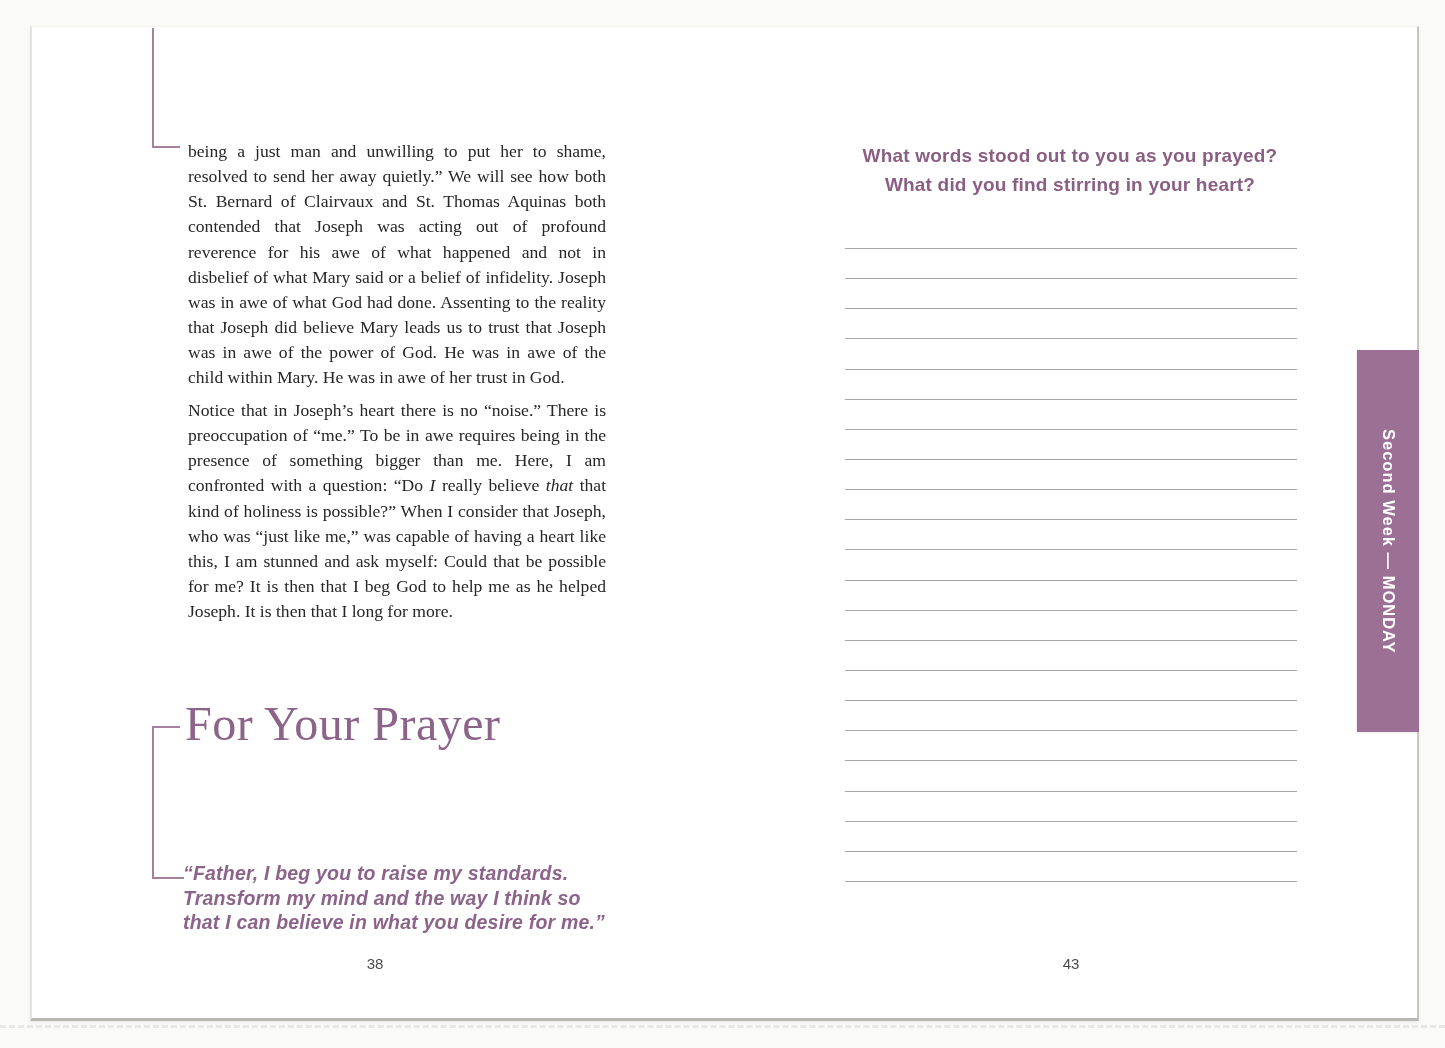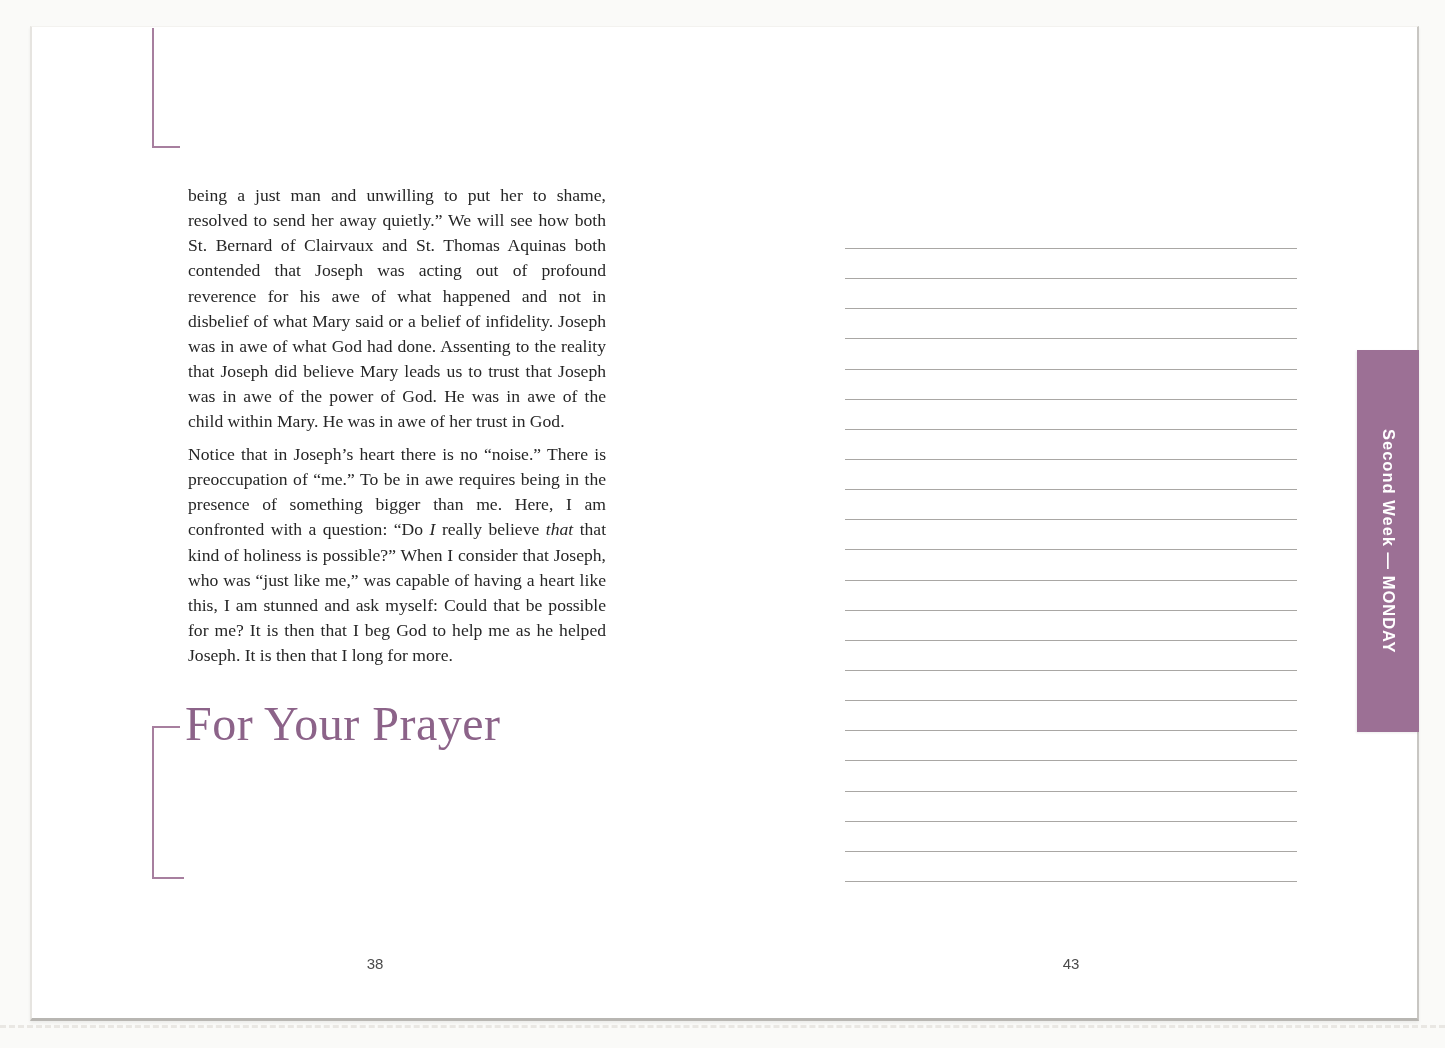--- a/index.html
+++ b/index.html
@@ -26,21 +26,20 @@
   .bkt-top-v   { left:152px; top:28px;  width:2px;  height:120px; }
   .bkt-top-h   { left:152px; top:146px; width:28px; height:2px; }
   .bkt-pr-h1   { left:152px; top:726px; width:28px; height:2px; }
   .bkt-pr-v    { left:152px; top:726px; width:2px;  height:153px; }
   .bkt-pr-h2   { left:152px; top:877px; width:32px; height:2px; }
   
   .body-copy {
     position:absolute; left:188px; width:418px;
     font-size:17.6px; line-height:25.15px; color:#262626;
     text-align:justify;
-    margin-top:44px;
   }
   .p1 { top:139px; }
   .p2 { top:398px; }
   .p3 { top:632px; }
   .p4 { top:768px; }
   .prayer-heading {
     position:absolute; left:185px; top:701px;
     font-family:"Liberation Serif", serif;
     font-size:48px; line-height:46px; font-weight:400;
     color:#8c6389; letter-spacing:0.5px;
@@ -98,23 +97,28 @@
   <div class="bracket bkt-pr-h2"></div>
 
   <p class="body-copy p1">being a just man and unwilling to put her to shame, resolved to send her away quietly.” We will see how both St. Bernard of Clairvaux and St. Thomas Aquinas both contended that Joseph was acting out of profound reverence for his awe of what happened and not in disbelief of what Mary said or a belief of infidelity. Joseph was in awe of what God had done. Assenting to the reality that Joseph did believe Mary leads us to trust that Joseph was in awe of the power of God. He was in awe of the child within Mary. He was in awe of her trust in God.</p>
 
   <p class="body-copy p2"><span>Notice that in Joseph’s heart there is no “noise.” There is preoccupation of “me.” To be in awe requires being in the presence of something bigger than me. Here, I am confronted with a question: “Do </span><em>I</em><span> really believe </span><em>that</em><span> that kind of holiness is possible?” When I consider that Joseph, who was “just like me,” was capable of having a heart like this, I am stunned and ask myself: Could that be possible for me? It is then that I beg God to help me as he helped Joseph. It is then that I long for more.</span></p>
 
 
   <h2 class="prayer-heading">For Your Prayer</h2>
 
 
+  <p class="prayer-quote">“Father, I beg you to raise my standards. Transform my mind and the way I think so that I can believe in what you desire for me.”</p>
 
   <div class="page-num left">38</div>
 
+  <div class="prompt-heading">
+    <div>What words stood out to you as you prayed?</div>
+    <div>What did you find stirring in your heart?</div>
+  </div>
 
   <div class="journal-lines">
       <div class="journal-line"></div>
       <div class="journal-line"></div>
       <div class="journal-line"></div>
       <div class="journal-line"></div>
       <div class="journal-line"></div>
       <div class="journal-line"></div>
       <div class="journal-line"></div>
       <div class="journal-line"></div>

